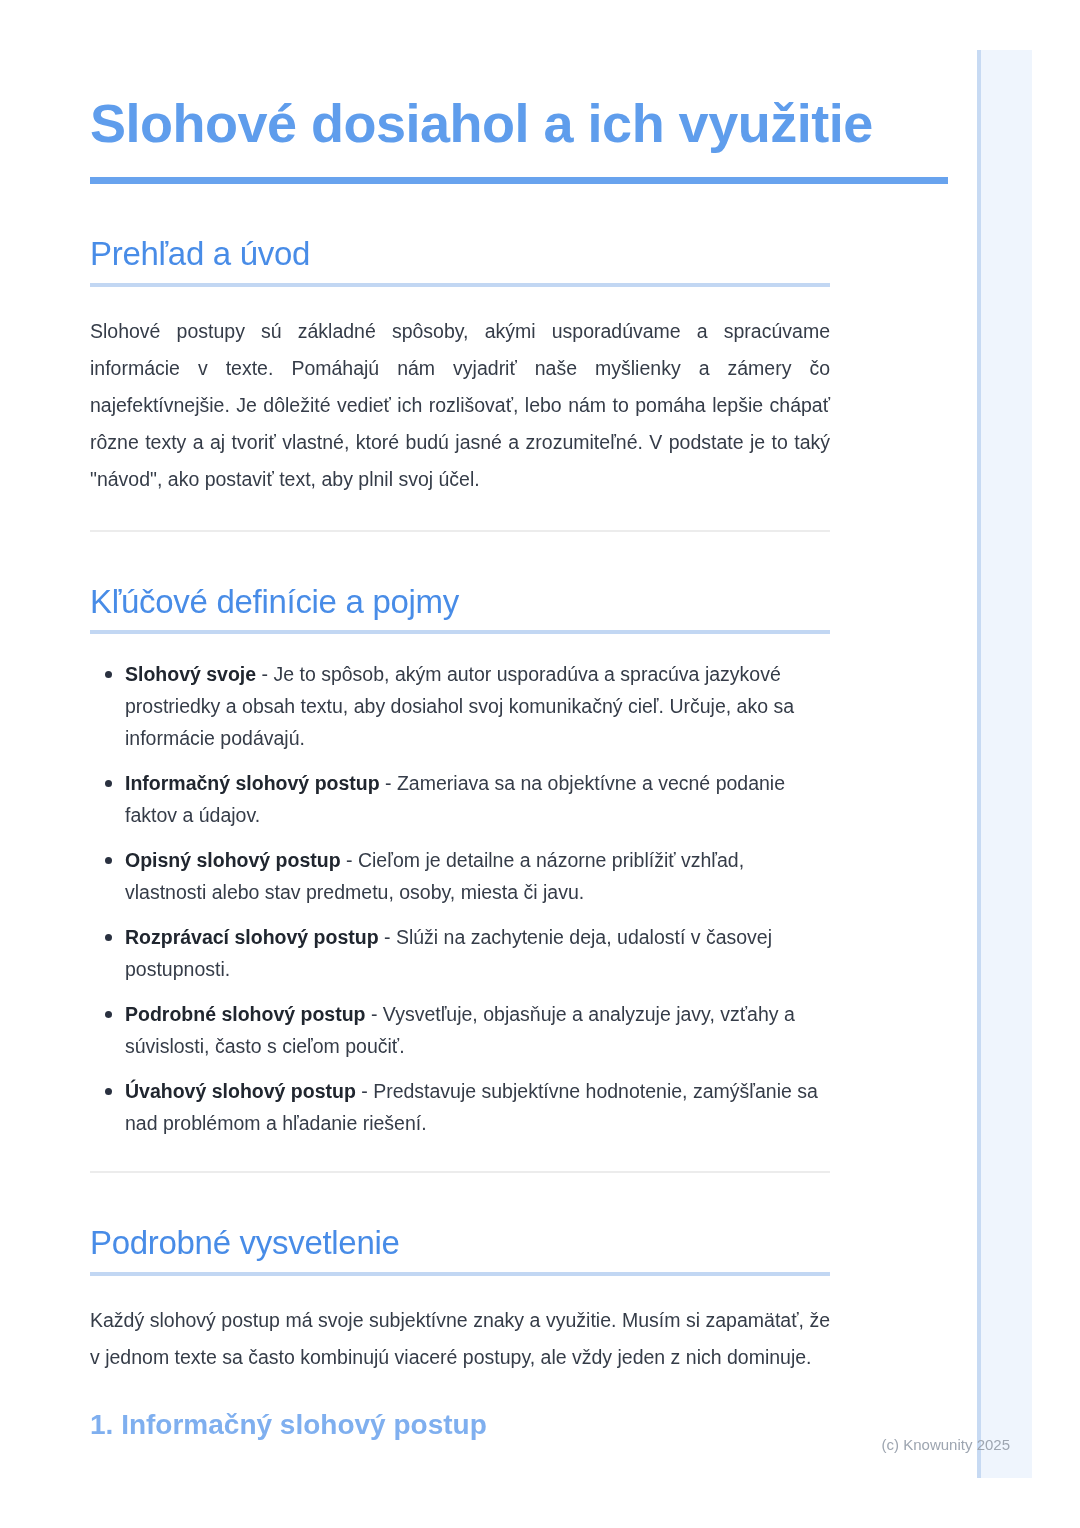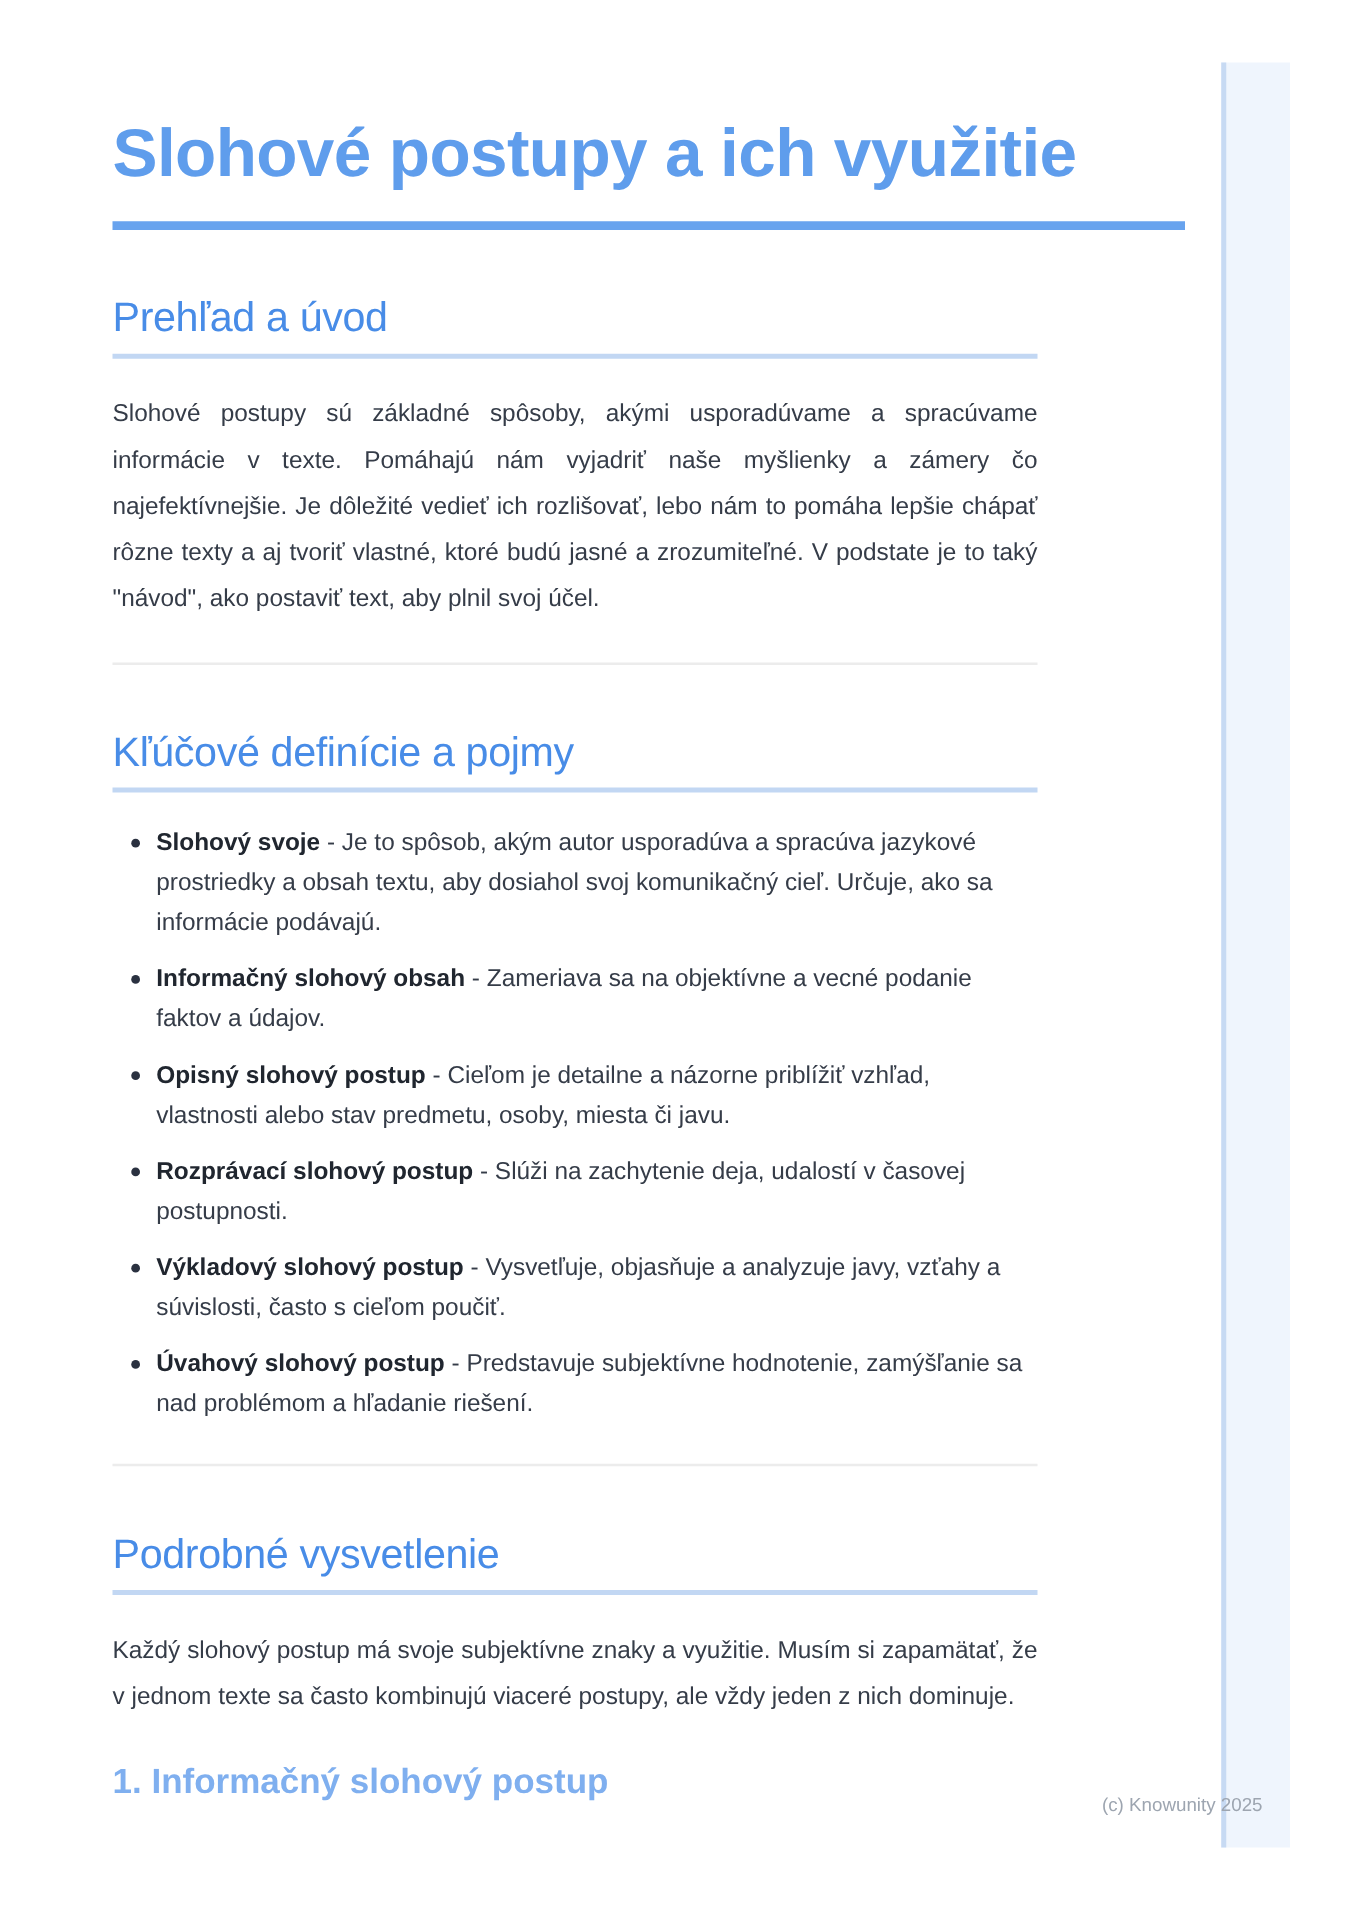--- a/index.html
+++ b/index.html
@@ -119,21 +119,21 @@
 </style>
 </head>
 <body>
 
 <div class="page">
 
   <div class="side-bar"></div>
 
   <div class="content">
 
-    <h1 class="doc-title">Slohové postupy a ich využitie</h1>
+    <h1 class="doc-title">Slohové dosiahol a ich využitie</h1>
     <div class="title-rule"></div>
 
     <section>
       <h2 class="section-heading">Prehľad a úvod</h2>
       <div class="section-rule"></div>
       <p class="body-paragraph">Slohové postupy sú základné spôsoby, akými usporadúvame a spracúvame informácie v texte. Pomáhajú nám vyjadriť naše myšlienky a zámery čo najefektívnejšie. Je dôležité vedieť ich rozlišovať, lebo nám to pomáha lepšie chápať rôzne texty a aj tvoriť vlastné, ktoré budú jasné a zrozumiteľné. V podstate je to taký "návod", ako postaviť text, aby plnil svoj účel.</p>
     </section>
 
     <div class="divider"></div>
 
@@ -141,36 +141,36 @@
       <h2 class="section-heading">Kľúčové definície a pojmy</h2>
       <div class="section-rule"></div>
       <ul class="def-list">
         <li>
           <span class="dot"></span>
           <strong>Slohový svoje</strong>
           <span>- Je to spôsob, akým autor usporadúva a spracúva jazykové prostriedky a obsah textu, aby dosiahol svoj komunikačný cieľ. Určuje, ako sa informácie podávajú.</span>
         </li>
         <li>
           <span class="dot"></span>
-          <strong>Informačný slohový obsah</strong>
+          <strong>Informačný slohový postup</strong>
           <span>- Zameriava sa na objektívne a vecné podanie faktov a údajov.</span>
         </li>
         <li>
           <span class="dot"></span>
           <strong>Opisný slohový postup</strong>
           <span>- Cieľom je detailne a názorne priblížiť vzhľad, vlastnosti alebo stav predmetu, osoby, miesta či javu.</span>
         </li>
         <li>
           <span class="dot"></span>
           <strong>Rozprávací slohový postup</strong>
           <span>- Slúži na zachytenie deja, udalostí v časovej postupnosti.</span>
         </li>
         <li>
           <span class="dot"></span>
-          <strong>Výkladový slohový postup</strong>
+          <strong>Podrobné slohový postup</strong>
           <span>- Vysvetľuje, objasňuje a analyzuje javy, vzťahy a súvislosti, často s cieľom poučiť.</span>
         </li>
         <li>
           <span class="dot"></span>
           <strong>Úvahový slohový postup</strong>
           <span>- Predstavuje subjektívne hodnotenie, zamýšľanie sa nad problémom a hľadanie riešení.</span>
         </li>
       </ul>
     </section>
 

